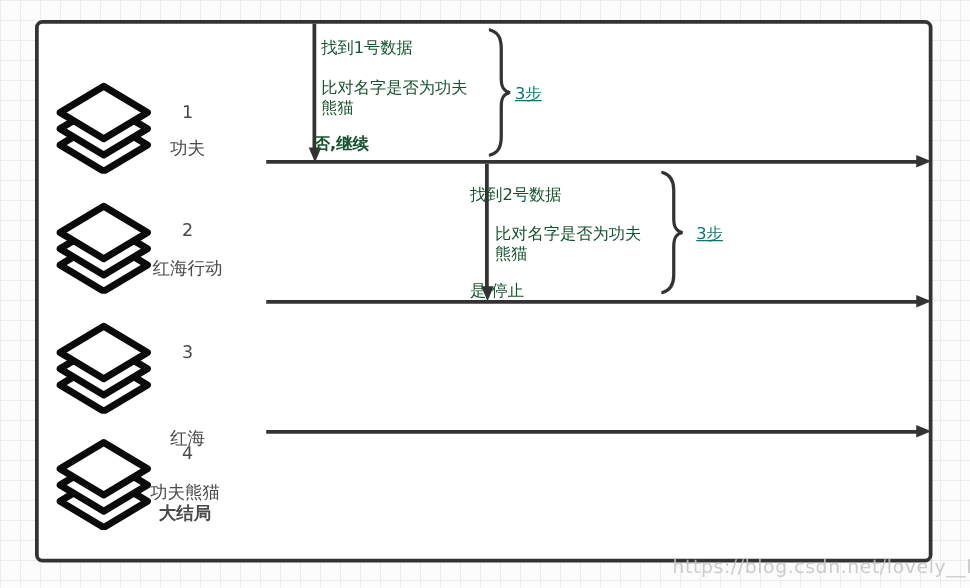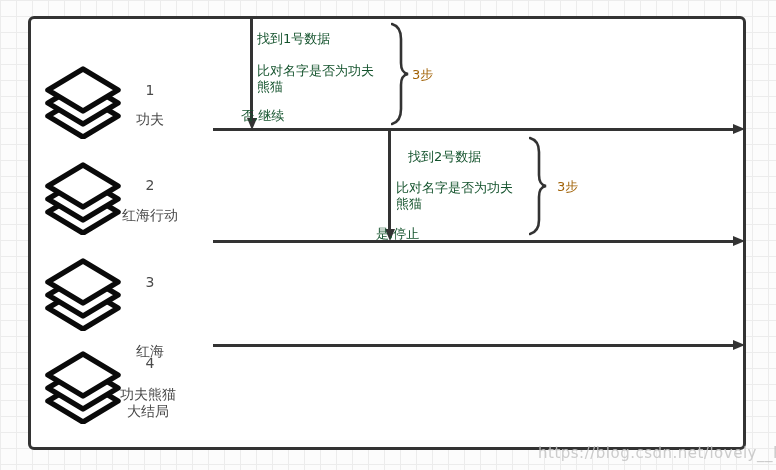--- a/index.html
+++ b/index.html
@@ -29,21 +29,21 @@
     border-left:5px solid transparent;border-right:5px solid transparent;
     border-top:12px solid #333333;
   }
   .stack-label{
     width:70px;text-align:center;color:#4a4a4a;font-size:14px;line-height:16px;
   }
   .ann{
     width:124px;text-align:left;color:#14532d;font-size:13px;line-height:15px;
     white-space:nowrap;
   }
-  .brace-label{color:#a16207;font-size:13px;}
+  .brace-label{color:#0f766e;font-size:13px;text-decoration:underline;}
   .watermark{
     color:rgba(195,195,195,0.85);font-size:15px;white-space:nowrap;
     letter-spacing:0.5px;z-index:5;
   }
   svg{display:block;}
 </style>
 </head>
 <body>
 
 <div class="abs frame"></div>
@@ -80,50 +80,50 @@
 
 <div class="abs" style="left:45px;top:350px;">
   <svg width="76" height="74" viewBox="0 0 76 74" fill="none">
     <path d="M3 51 L38 30 L73 51 L38 72 Z" fill="#ffffff" stroke="#0a0a0a" stroke-width="5.5" stroke-linejoin="round"></path>
     <path d="M3 38 L38 17 L73 38 L38 59 Z" fill="#ffffff" stroke="#0a0a0a" stroke-width="5.5" stroke-linejoin="round"></path>
     <path d="M3 25 L38 4 L73 25 L38 46 Z" fill="#ffffff" stroke="#0a0a0a" stroke-width="5.5" stroke-linejoin="round"></path>
   </svg>
 </div>
 <div class="abs stack-label" style="left:115px;top:355px;">4</div>
 <div class="abs stack-label" style="left:113px;top:386px;">功夫熊猫</div>
-<div class="abs stack-label" style="left:113px;top:403px;">大结局</div>
+<div class="abs stack-label" style="left:113px;top:403px;font-weight:bold;">大结局</div>
 
 <div class="abs hline" style="left:213px;top:128px;width:522px;"></div>
 <div class="abs arrow-right" style="left:733px;top:124px;"></div>
 
 <div class="abs hline" style="left:213px;top:240px;width:522px;"></div>
 <div class="abs arrow-right" style="left:733px;top:236px;"></div>
 
 <div class="abs hline" style="left:213px;top:344px;width:522px;"></div>
 <div class="abs arrow-right" style="left:733px;top:340px;"></div>
 
 <div class="abs vline" style="left:250px;top:19px;height:100px;"></div>
 <div class="abs arrow-down" style="left:247px;top:118px;"></div>
 
 <div class="abs vline" style="left:388px;top:131px;height:99px;"></div>
 <div class="abs arrow-down" style="left:385px;top:229px;"></div>
 
 <div class="abs ann" style="left:257px;top:31px;">找到1号数据</div>
 <div class="abs ann" style="left:257px;top:63px;">比对名字是否为功夫</div>
 <div class="abs ann" style="left:257px;top:79px;">熊猫</div>
-<div class="abs ann" style="left:241px;top:108px;">否,继续</div>
+<div class="abs ann" style="left:251px;top:108px;font-weight:bold;">否,继续</div>
 
 <div class="abs" style="left:391px;top:22px;">
   <svg width="18" height="104" viewBox="0 0 18 104" fill="none">
     <path d="M1 2 C8 4 10 9 10 17 L10 41 C10 48 12 51 17 52 C12 53 10 56 10 63 L10 87 C10 95 8 100 1 102" stroke="#333333" stroke-width="2.6" stroke-linecap="round" fill="none"></path>
   </svg>
 </div>
 <div class="abs brace-label" style="left:412px;top:66px;">3步</div>
 
-<div class="abs ann" style="left:408px;top:149px;">找到2号数据</div>
+<div class="abs ann" style="left:376px;top:149px;">找到2号数据</div>
 <div class="abs ann" style="left:396px;top:180px;">比对名字是否为功夫</div>
 <div class="abs ann" style="left:396px;top:196px;">熊猫</div>
 <div class="abs ann" style="left:376px;top:226px;">是,停止</div>
 
 <div class="abs" style="left:529px;top:136px;">
   <svg width="18" height="100" viewBox="0 0 18 100" fill="none">
     <path d="M1 2 C8 4 10 9 10 16 L10 39 C10 46 12 49 17 50 C12 51 10 54 10 61 L10 84 C10 91 8 96 1 98" stroke="#333333" stroke-width="2.6" stroke-linecap="round" fill="none"></path>
   </svg>
 </div>
 <div class="abs brace-label" style="left:557px;top:178px;">3步</div>

